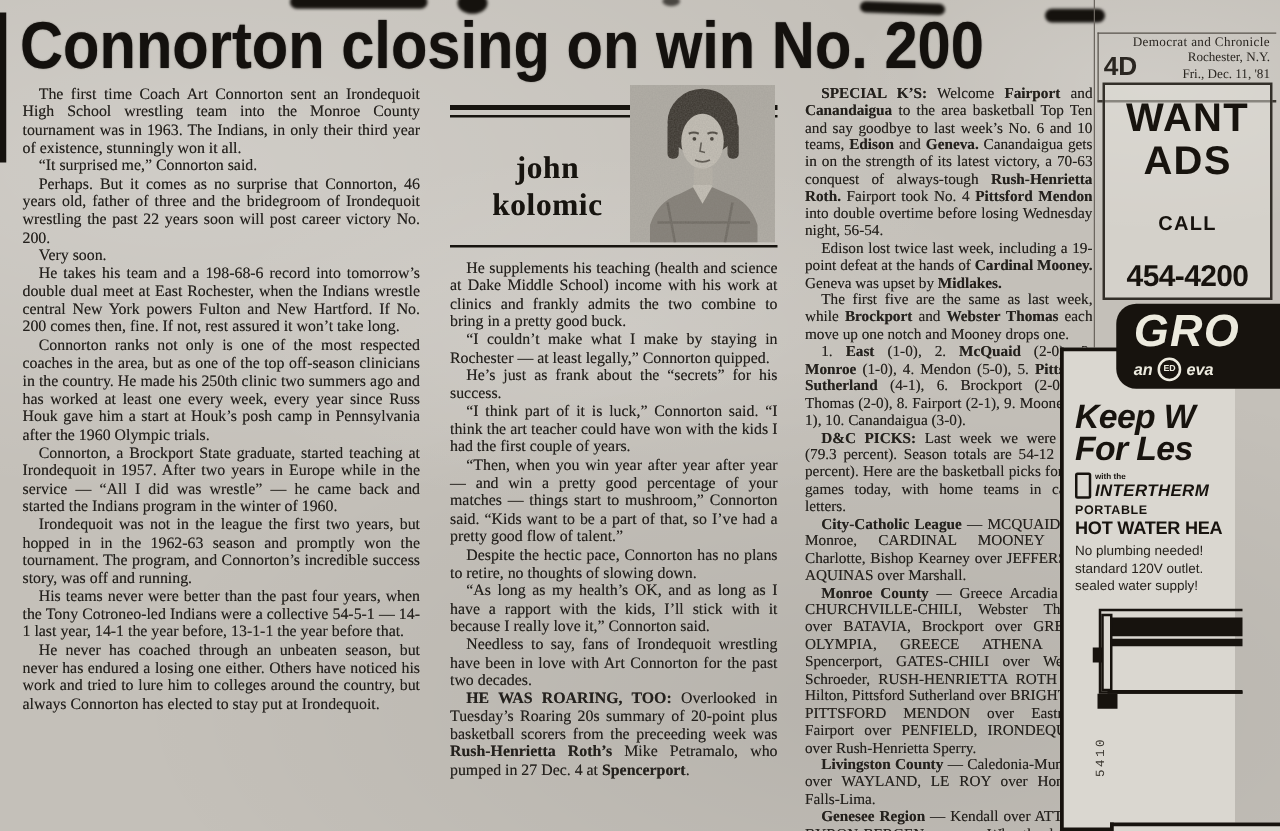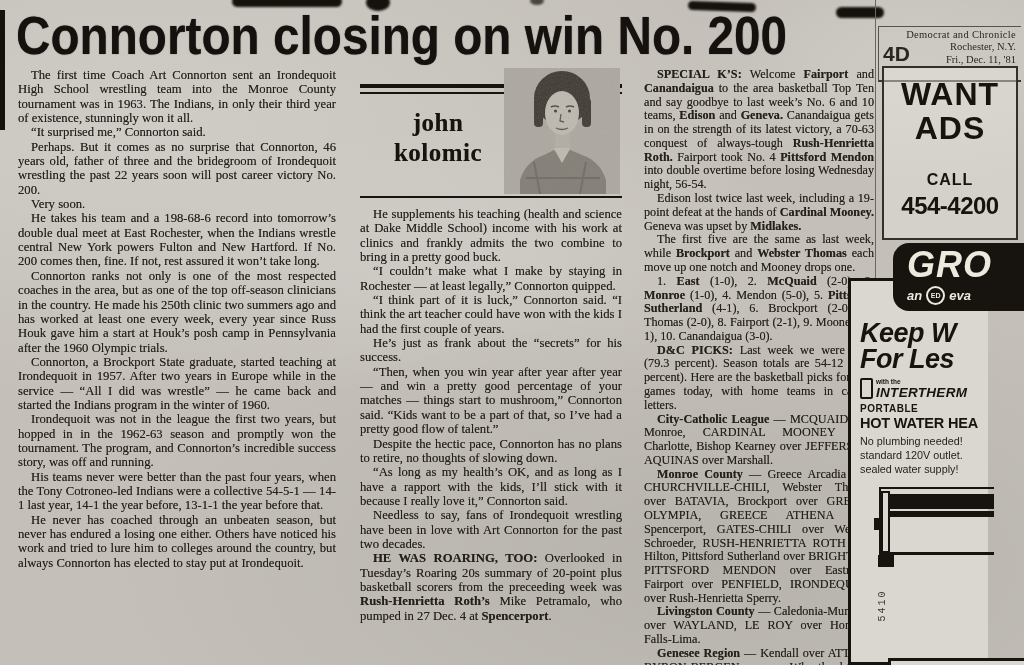--- a/index.html
+++ b/index.html
@@ -22,40 +22,40 @@
   .col3{width:230px;font-size:12.2px;line-height:1.13;}
   p.para{margin:0;text-indent:13px;}
   .b{font-weight:bold;}
 
   
   .byline-box{position:relative;height:130px;margin-bottom:9px;}
   .rule{position:absolute;background:#17140f;}
   .rule-t1{left:0;top:16px;width:100%;height:3.5px;}
   .rule-t2{left:0;top:24px;width:100%;height:1.5px;}
   .rule-b{left:0;bottom:0;width:100%;height:2.5px;}
-  .byline-name{position:absolute;left:8px;top:40px;width:140px;text-align:center;
+  .byline-name{position:absolute;left:8px;top:52px;width:140px;text-align:center;
     font-weight:700;font-size:25px;line-height:1.2;letter-spacing:.5px;color:#17140f;}
   .photo{position:absolute;right:2px;top:-6px;width:116px;height:132px;}
 
   
   .sidebar-rule{position:absolute;left:875px;top:0;width:1px;height:665px;background:#6b665f;}
   .masthead{position:absolute;left:878px;top:6px;width:143px;height:56px;
     border-top:1px solid #57524b;border-left:1px solid #57524b;border-bottom:2px solid #3b3731;
     padding:2px 5px 0 4px;box-sizing:border-box;font-size:10.5px;color:#2a2621;margin-top:20px;}
   .mh-paper{text-align:right;letter-spacing:.3px;}
   .mh-row{display:flex;justify-content:space-between;align-items:flex-start;}
   .mh-page{font-family:"Liberation Sans", sans-serif;font-weight:700;font-size:21px;margin-top:2px;}
   .mh-right{text-align:right;line-height:1.25;}
   .wantads{position:absolute;left:882px;top:66px;width:136px;height:174px;box-sizing:border-box;
     border:2px solid #332f29;background:rgba(233,230,223,.45);text-align:center;
     font-family:"Liberation Sans", sans-serif;color:#17130e;}
   .wa-word{font-size:32px;font-weight:700;letter-spacing:1px;line-height:1.05;}
   .wa-word1{margin-top:10px;}
   .wa-call{font-size:16px;font-weight:700;margin-top:26px;letter-spacing:1px;}
-  .wa-phone{font-size:24px;font-weight:700;margin-top:3px;letter-spacing:-.5px;}
+  .wa-phone{font-size:24px;font-weight:700;margin-top:19px;letter-spacing:-.5px;}
 
   
   .ad-panel{position:absolute;left:848px;top:278px;width:140px;height:387px;box-sizing:border-box;
     background:#dad7d0;border:3px solid #17130e;border-right:none;}
   .ad-banner{position:absolute;left:893px;top:243px;width:131px;height:68px;background:#17130e;
     border-radius:16px 0 0 16px;color:#eceade;padding:4px 0 0 14px;box-sizing:border-box;overflow:hidden;}
   .banner-main{font-family:"Liberation Sans", sans-serif;font-style:italic;font-weight:700;
     font-size:36px;letter-spacing:1px;line-height:1;}
   .banner-sub{display:flex;align-items:center;gap:4px;margin-top:3px;
     font-family:"Liberation Sans", sans-serif;font-style:italic;font-weight:700;font-size:13px;}
@@ -149,22 +149,22 @@
           <circle cx="51.5" cy="49" r="1.5" fill="#3c372f"></circle>
           <circle cx="65.5" cy="49" r="1.5" fill="#3c372f"></circle>
           <path d="M57,52 L56,59 L60,60 M52,66 Q58,69 64,66" stroke="#57524a" stroke-width="1.3" fill="none"></path>
           <rect width="116" height="132" filter="url(#grain)"></rect>
         </svg>
         <div class="rule rule-b"></div>
       </div>
       <div>
           <p class="para"><span>He supplements his teaching (health and science at Dake Middle School) income with his work at clinics and frankly admits the two combine to bring in a pretty good buck.</span></p>
           <p class="para"><span>“I couldn’t make what I make by staying in Rochester — at least legally,” Connorton quipped.</span></p>
+          <p class="para"><span>He’s just as frank about the “secrets” for his success.</span></p>
           <p class="para"><span>“I think part of it is luck,” Connorton said. “I think the art teacher could have won with the kids I had the first couple of years.</span></p>
-          <p class="para"><span>He’s just as frank about the “secrets” for his success.</span></p>
           <p class="para"><span>“Then, when you win year after year after year — and win a pretty good percentage of your matches — things start to mushroom,” Connorton said. “Kids want to be a part of that, so I’ve had a pretty good flow of talent.”</span></p>
           <p class="para"><span>Despite the hectic pace, Connorton has no plans to retire, no thoughts of slowing down.</span></p>
           <p class="para"><span>“As long as my health’s OK, and as long as I have a rapport with the kids, I’ll stick with it because I really love it,” Connorton said.</span></p>
           <p class="para"><span>Needless to say, fans of Irondequoit wrestling have been in love with Art Connorton for the past two decades.</span></p>
           <p class="para"><span class="b">HE WAS ROARING, TOO:</span><span> Overlooked in Tuesday’s Roaring 20s summary of 20-point plus basketball scorers from the preceeding week was </span><span class="b">Rush-Henrietta Roth’s</span><span> Mike Petramalo, who pumped in 27 Dec. 4 at </span><span class="b">Spencerport</span><span>.</span></p>
         </div>
     </div>
 
     <div class="col col3">
         <p class="para"><span class="b">SPECIAL K’S:</span><span> Welcome </span><span class="b">Fairport</span><span> and </span><span class="b">Canandaigua</span><span> to the area basketball Top Ten and say goodbye to last week’s No. 6 and 10 teams, </span><span class="b">Edison</span><span> and </span><span class="b">Geneva.</span><span> Canandaigua gets in on the strength of its latest victory, a 70-63 conquest of always-tough </span><span class="b">Rush-Henrietta Roth.</span><span> Fairport took No. 4 </span><span class="b">Pittsford Mendon</span><span> into double overtime before losing Wednesday night, 56-54.</span></p>

